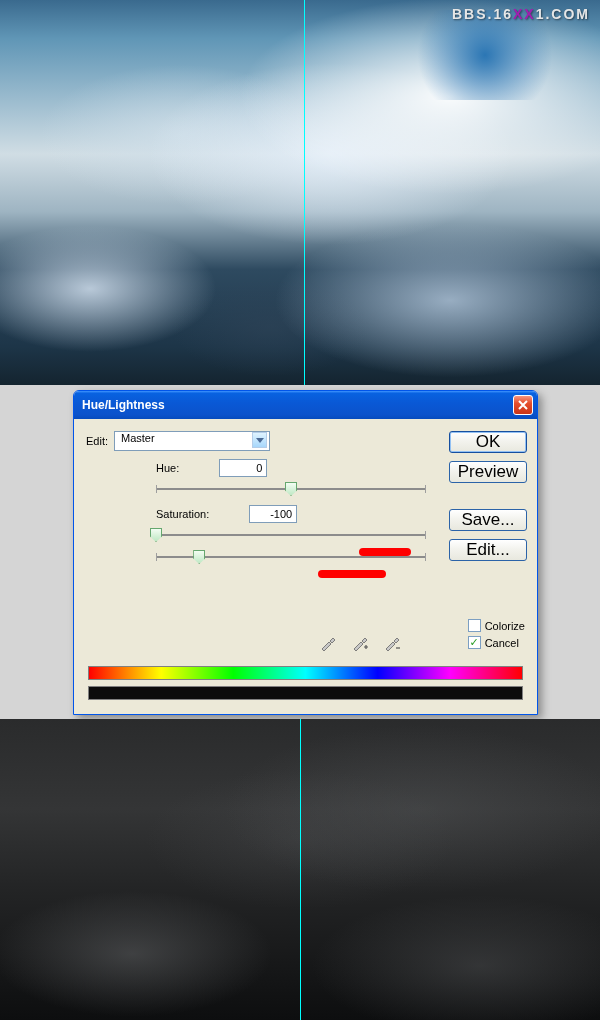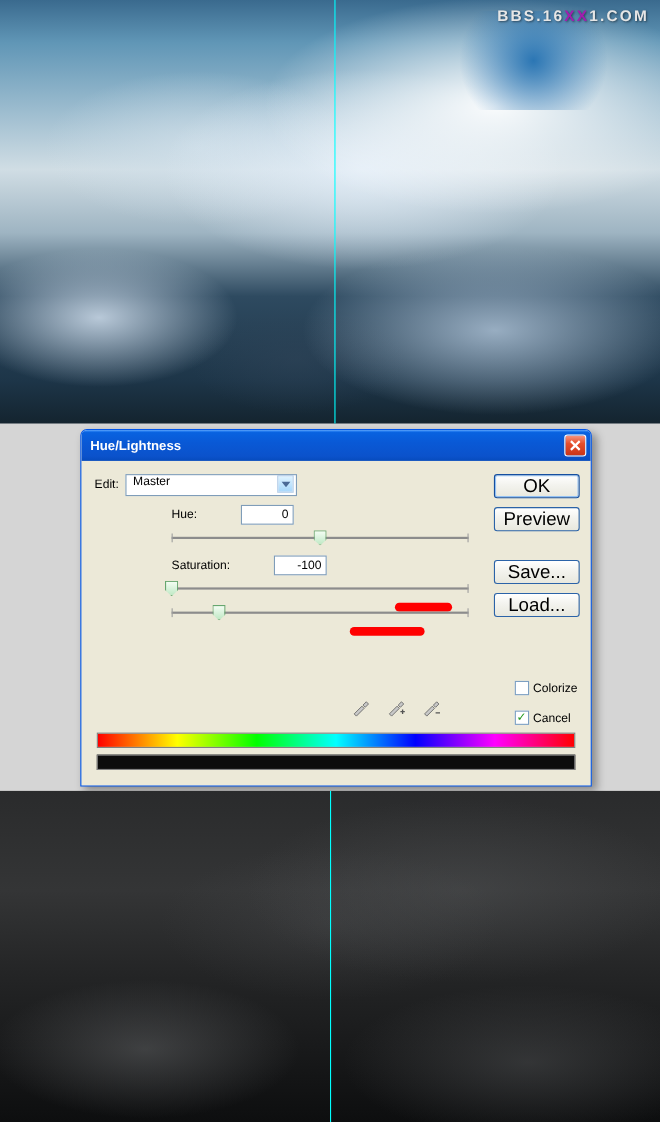--- a/index.html
+++ b/index.html
@@ -175,21 +175,21 @@
     cursor:pointer;
   }
   .xp-btn.default{
     box-shadow: inset 0 0 0 1px #93c1f3;
     border:1px solid #164f9f;
   }
   .btn-gap{ height:10px; }
 
   .checks{
     position:absolute; right:12px; top:200px; font-size:11px;
-    display:flex; flex-direction:column; gap:14px;
+    display:flex; flex-direction:column; gap:4px;
   }
   .chk{ display:flex; align-items:center; gap:4px; }
   .chk-box{
     width:13px;height:13px;border:1px solid #7c9fc2;background:#fff;
     display:flex;align-items:center;justify-content:center;
     font-size:11px; color:#249a1e; line-height:1;
   }
 
   .swatch-row{
     position:absolute; left:14px; bottom:34px; right:14px; height:14px;
@@ -286,21 +286,21 @@
             <path d="M13 14 h4" stroke="#555" stroke-width="1.2"></path>
           </svg>
       </div>
     </div>
 
     <div class="btn-col">
       <div class="xp-btn default">OK</div>
       <div class="xp-btn">Preview</div>
       <div class="btn-gap"></div>
       <div class="xp-btn">Save...</div>
-      <div class="xp-btn">Load...</div>
+      <div class="xp-btn">Edit...</div>
     </div>
 
     <div class="checks">
       <label class="chk">
         <span class="chk-box" id="chk-colorize"></span>
         <span>Colorize</span>
       </label>
       <label class="chk">
         <span class="chk-box" id="chk-preview">✓</span>
         <span>Cancel</span>

